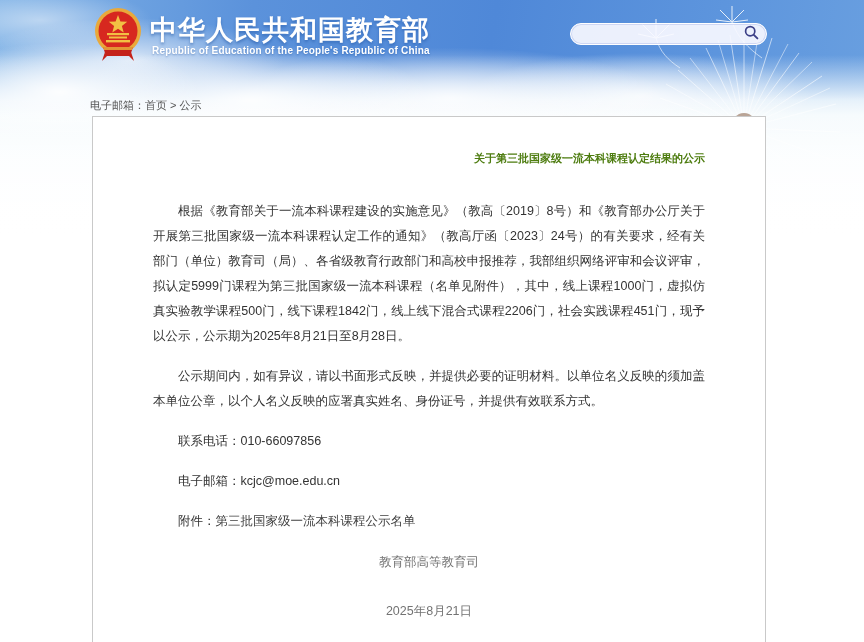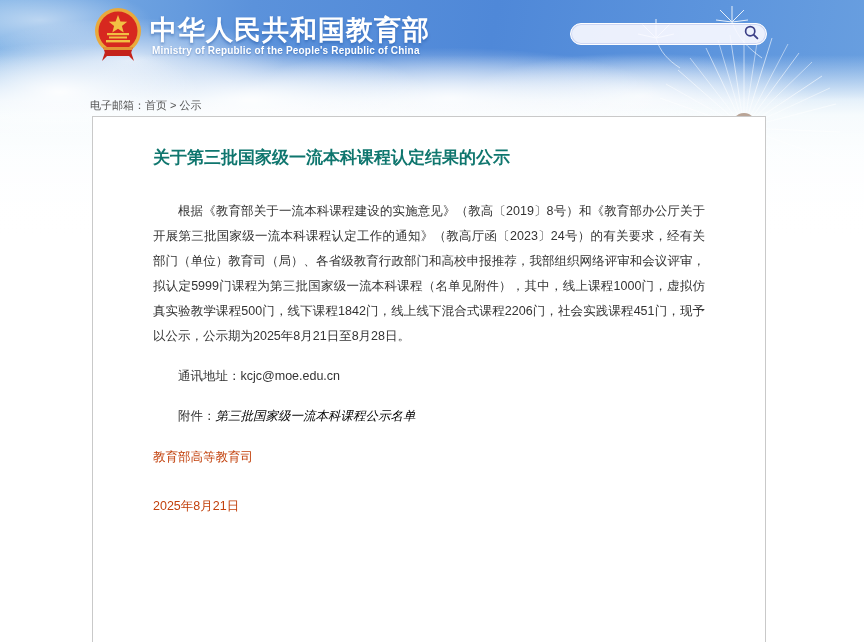--- a/index.html
+++ b/index.html
@@ -53,31 +53,31 @@
   .breadcrumb {
     position:absolute; left:90px; top:98px; z-index:3; font-size:11px; color:#555;
   }
   .breadcrumb a { color:#555; text-decoration:none; }
   
   .content-box {
     position:absolute; left:92px; top:116px; width:674px; height:560px; z-index:2;
     background:#ffffff; border:1px solid #c9c9c9; padding:30px 60px 20px 60px;
   }
   .doc-title {
-    text-align:left; font-size:17px; font-weight:bold; color:#0f766e;
+    text-align:right; font-size:11px; font-weight:bold; color:#4d7c0f;
     margin-bottom:30px; line-height:22px;
   }
   .doc-body p {
     font-size:12.5px; line-height:25px; color:#333; text-indent:2em;
     margin:8px 0 15px 0; text-align:justify;
   }
   .doc-body p.single { text-align:left; }
-  .attachment-link { color:#000000; text-decoration:none;font-style:italic; }
+  .attachment-link { color:#404040; text-decoration:none; }
   .sign-block { margin-top:16px; }
-  .sign-line { font-size:12.5px; line-height:25px; color:#c2410c; text-align:left; text-indent:0; }
+  .sign-line { font-size:12.5px; line-height:25px; color:#737373; text-align:center; text-indent:0; }
   .sign-date { margin-top:24px; }
 </style>
 </head>
 <body>
 
 <div class="sky">
   <svg class="dandelion" width="270" height="200" viewBox="0 0 270 200">
     <g stroke="#ffffff" stroke-width="1" opacity="0.8">
       <g transform="translate(150,128)">
         <line x1="0" y1="0" x2="0" y2="-95" opacity=".7"></line>
@@ -144,40 +144,42 @@
     <circle cx="25" cy="24" r="19.5" fill="#d7281f"></circle>
     <path d="M25 8 l2.4 6.4 6.8 .3 -5.3 4.3 1.8 6.6 -5.7 -3.8 -5.7 3.8 1.8 -6.6 -5.3 -4.3 6.8 -.3 z" fill="#f2c043"></path>
     <rect x="14" y="26" width="22" height="2.2" fill="#f2c043"></rect>
     <rect x="16" y="29.5" width="18" height="2" fill="#f2c043"></rect>
     <rect x="13" y="33" width="24" height="2.4" fill="#f2c043"></rect>
     <path d="M10 40 h30 l-3 9 h-24 z" fill="#c4221a"></path>
     <path d="M10 40 h30 l-1 3 h-28 z" fill="#e9a93b" opacity=".85"></path>
     <path d="M14 49 l-5 5 3-9 z M36 49 l5 5 -3-9 z" fill="#c4221a"></path>
   </svg>
   <div class="site-title-cn">中华人民共和国教育部</div>
-  <div class="site-title-en">Ministry of Republic of the People's Republic of China</div>
+  <div class="site-title-en">Republic of Education of the People's Republic of China</div>
   <div class="search-box">
     <input class="search-input" type="text" placeholder="" style="">
     <button class="search-btn" aria-label="search">
       <svg width="15" height="15" viewBox="0 0 15 15">
         <circle cx="6.2" cy="6.2" r="4.6" fill="none" stroke="#3c4087" stroke-width="1.7"></circle>
         <line x1="9.8" y1="9.8" x2="13.4" y2="13.4" stroke="#3c4087" stroke-width="1.9" stroke-linecap="round"></line>
       </svg>
     </button>
   </div>
 </div>
 
 <div class="breadcrumb">
   <span>电子邮箱：</span><a href="#">首页</a><span> &gt; </span><span>公示</span>
 </div>
 
 <div class="content-box">
   <h1 class="doc-title">关于第三批国家级一流本科课程认定结果的公示</h1>
   <div class="doc-body">
     <p>根据《教育部关于一流本科课程建设的实施意见》（教高〔2019〕8号）和《教育部办公厅关于开展第三批国家级一流本科课程认定工作的通知》（教高厅函〔2023〕24号）的有关要求，经有关部门（单位）教育司（局）、各省级教育行政部门和高校申报推荐，我部组织网络评审和会议评审，拟认定5999门课程为第三批国家级一流本科课程（名单见附件），其中，线上课程1000门，虚拟仿真实验教学课程500门，线下课程1842门，线上线下混合式课程2206门，社会实践课程451门，现予以公示，公示期为2025年8月21日至8月28日。</p>
-    <p class="single">通讯地址：kcjc@moe.edu.cn</p>
+    <p>公示期间内，如有异议，请以书面形式反映，并提供必要的证明材料。以单位名义反映的须加盖本单位公章，以个人名义反映的应署真实姓名、身份证号，并提供有效联系方式。</p>
+    <p class="single">联系电话：010-66097856</p>
+    <p class="single">电子邮箱：kcjc@moe.edu.cn</p>
     <p class="single"><span>附件：</span><a class="attachment-link" href="#">第三批国家级一流本科课程公示名单</a></p>
     <div class="sign-block">
       <div class="sign-line">教育部高等教育司</div>
       <div class="sign-line sign-date">2025年8月21日</div>
     </div>
   </div>
 </div>
 
 </body></html>

